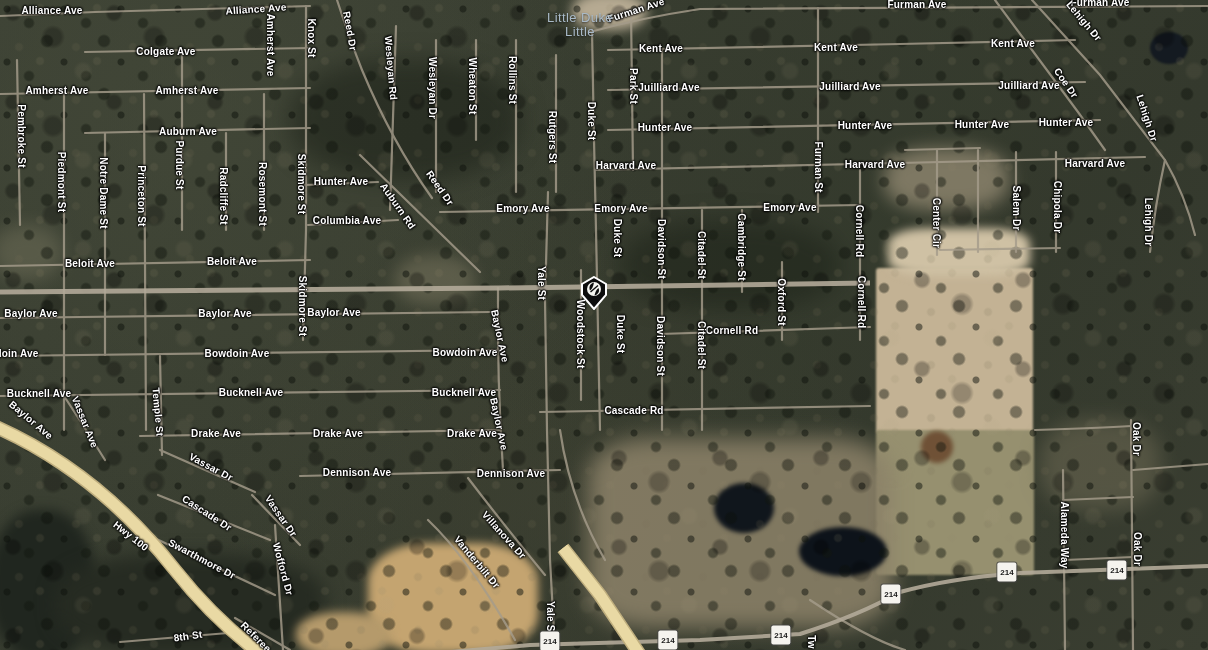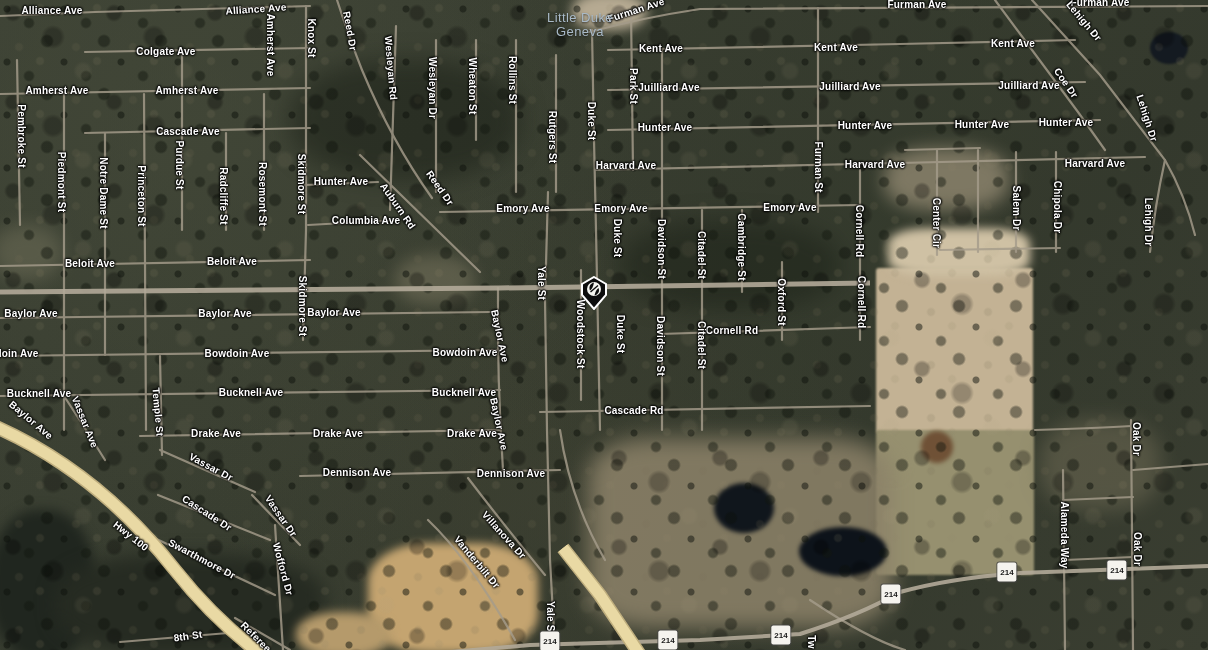--- a/index.html
+++ b/index.html
@@ -180,21 +180,21 @@
   </svg>
 
   <div id="labels">
       <div class="street-label" style="left: 52px; top: 10px; transform: translate(-50%, -50%) rotate(0deg);">Alliance Ave</div>
       <div class="street-label" style="left: 256px; top: 9px; transform: translate(-50%, -50%) rotate(-4deg);">Alliance Ave</div>
       <div class="street-label" style="left: 166px; top: 51px; transform: translate(-50%, -50%) rotate(0deg);">Colgate Ave</div>
       <div class="street-label" style="left: 57px; top: 90px; transform: translate(-50%, -50%) rotate(0deg);">Amherst Ave</div>
       <div class="street-label" style="left: 187px; top: 90px; transform: translate(-50%, -50%) rotate(0deg);">Amherst Ave</div>
       <div class="street-label" style="left: 270px; top: 45px; transform: translate(-50%, -50%) rotate(90deg);">Amherst Ave</div>
       <div class="street-label" style="left: 311px; top: 38px; transform: translate(-50%, -50%) rotate(90deg);">Knox St</div>
-      <div class="street-label" style="left: 188px; top: 131px; transform: translate(-50%, -50%) rotate(0deg);">Cascade Ave</div>
+      <div class="street-label" style="left: 188px; top: 131px; transform: translate(-50%, -50%) rotate(0deg);">Auburn Ave</div>
       <div class="street-label" style="left: 21px; top: 136px; transform: translate(-50%, -50%) rotate(90deg);">Pembroke St</div>
       <div class="street-label" style="left: 61px; top: 182px; transform: translate(-50%, -50%) rotate(90deg);">Piedmont St</div>
       <div class="street-label" style="left: 103px; top: 193px; transform: translate(-50%, -50%) rotate(90deg);">Notre Dame St</div>
       <div class="street-label" style="left: 141px; top: 196px; transform: translate(-50%, -50%) rotate(90deg);">Princeton St</div>
       <div class="street-label" style="left: 179px; top: 165px; transform: translate(-50%, -50%) rotate(90deg);">Purdue St</div>
       <div class="street-label" style="left: 223px; top: 196px; transform: translate(-50%, -50%) rotate(90deg);">Radcliffe St</div>
       <div class="street-label" style="left: 262px; top: 194px; transform: translate(-50%, -50%) rotate(90deg);">Rosemont St</div>
       <div class="street-label" style="left: 301px; top: 184px; transform: translate(-50%, -50%) rotate(90deg);">Skidmore St</div>
       <div class="street-label" style="left: 302px; top: 306px; transform: translate(-50%, -50%) rotate(90deg);">Skidmore St</div>
       <div class="street-label" style="left: 350px; top: 31px; transform: translate(-50%, -50%) rotate(80deg);">Reed Dr</div>
@@ -202,21 +202,21 @@
       <div class="street-label" style="left: 432px; top: 88px; transform: translate(-50%, -50%) rotate(90deg);">Wesleyan Dr</div>
       <div class="street-label" style="left: 472px; top: 86px; transform: translate(-50%, -50%) rotate(90deg);">Wheaton St</div>
       <div class="street-label" style="left: 512px; top: 80px; transform: translate(-50%, -50%) rotate(90deg);">Rollins St</div>
       <div class="street-label" style="left: 552px; top: 137px; transform: translate(-50%, -50%) rotate(90deg);">Rutgers St</div>
       <div class="street-label" style="left: 591px; top: 121px; transform: translate(-50%, -50%) rotate(90deg);">Duke St</div>
       <div class="street-label" style="left: 617px; top: 238px; transform: translate(-50%, -50%) rotate(90deg);">Duke St</div>
       <div class="street-label" style="left: 620px; top: 334px; transform: translate(-50%, -50%) rotate(90deg);">Duke St</div>
       <div class="street-label" style="left: 341px; top: 181px; transform: translate(-50%, -50%) rotate(0deg);">Hunter Ave</div>
       <div class="street-label" style="left: 398px; top: 206px; transform: translate(-50%, -50%) rotate(55deg);">Auburn Rd</div>
       <div class="street-label" style="left: 440px; top: 188px; transform: translate(-50%, -50%) rotate(55deg);">Reed Dr</div>
-      <div class="street-label" style="left: 366px; top: 220px; transform: translate(-50%, -50%) rotate(0deg);">Columbia Ave</div>
+      <div class="street-label" style="left: 347px; top: 220px; transform: translate(-50%, -50%) rotate(0deg);">Columbia Ave</div>
       <div class="street-label" style="left: 636px; top: 10px; transform: translate(-50%, -50%) rotate(-18deg);">Furman Ave</div>
       <div class="street-label" style="left: 917px; top: 4px; transform: translate(-50%, -50%) rotate(0deg);">Furman Ave</div>
       <div class="street-label" style="left: 1100px; top: 2px; transform: translate(-50%, -50%) rotate(0deg);">Furman Ave</div>
       <div class="street-label" style="left: 661px; top: 48px; transform: translate(-50%, -50%) rotate(0deg);">Kent Ave</div>
       <div class="street-label" style="left: 836px; top: 47px; transform: translate(-50%, -50%) rotate(0deg);">Kent Ave</div>
       <div class="street-label" style="left: 1013px; top: 43px; transform: translate(-50%, -50%) rotate(0deg);">Kent Ave</div>
       <div class="street-label" style="left: 633px; top: 86px; transform: translate(-50%, -50%) rotate(90deg);">Park St</div>
       <div class="street-label" style="left: 669px; top: 87px; transform: translate(-50%, -50%) rotate(0deg);">Juilliard Ave</div>
       <div class="street-label" style="left: 850px; top: 86px; transform: translate(-50%, -50%) rotate(0deg);">Juilliard Ave</div>
       <div class="street-label" style="left: 1029px; top: 85px; transform: translate(-50%, -50%) rotate(0deg);">Juilliard Ave</div>
@@ -291,21 +291,21 @@
       <div class="route-shield" style="left: 550px; top: 641px;">214</div>
       <div class="route-shield" style="left: 668px; top: 640px;">214</div>
       <div class="route-shield" style="left: 781px; top: 635px;">214</div>
       <div class="route-shield" style="left: 891px; top: 594px;">214</div>
       <div class="route-shield" style="left: 1007px; top: 572px;">214</div>
       <div class="route-shield" style="left: 1117px; top: 570px;">214</div>
     </div>
 
   <div class="place-label">
     <div>Little Duke</div>
-    <div>Geneva</div>
+    <div>Little</div>
   </div>
 
   <div class="marker">
     <svg width="26" height="34" viewBox="0 0 26 34">
       <path d="M13,1 L25,8 L25,19 L13,33 L1,19 L1,8 Z" fill="#0d0d0d" stroke="#ffffff" stroke-width="2"></path>
       <circle cx="13" cy="13" r="7" fill="#f5f5f0"></circle>
       <path d="M13,6.5 C9,7.5 7.5,11 9,14.5 C11,13 12,11 13,6.5 Z" fill="#0d0d0d"></path>
       <path d="M13.5,19.5 C17,18.5 19,15.5 17.5,12 C15.5,13.5 14.5,15.5 13.5,19.5 Z" fill="#0d0d0d"></path>
       <path d="M9.5,16 L17,9.5" stroke="#0d0d0d" stroke-width="1.4"></path>
     </svg>

